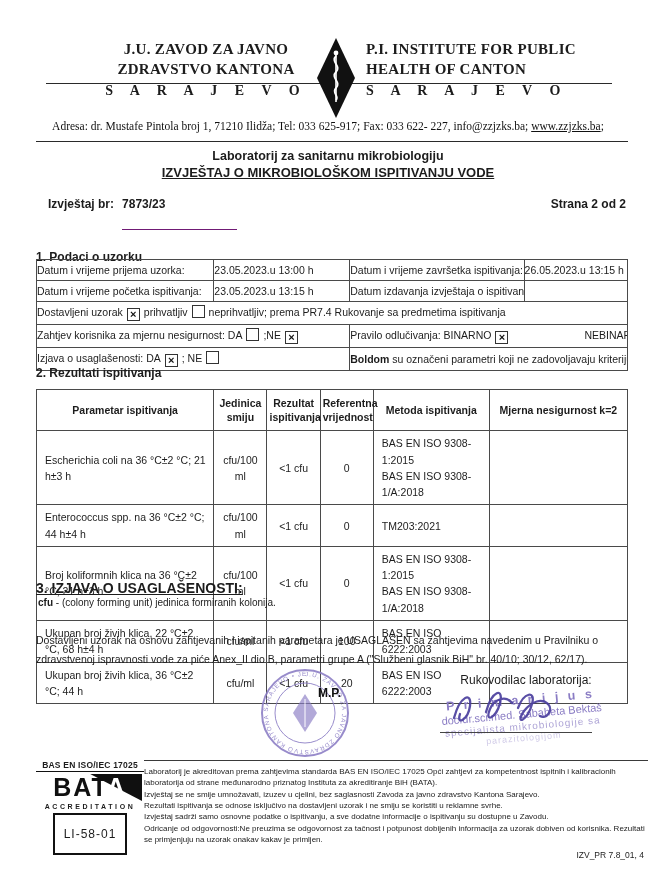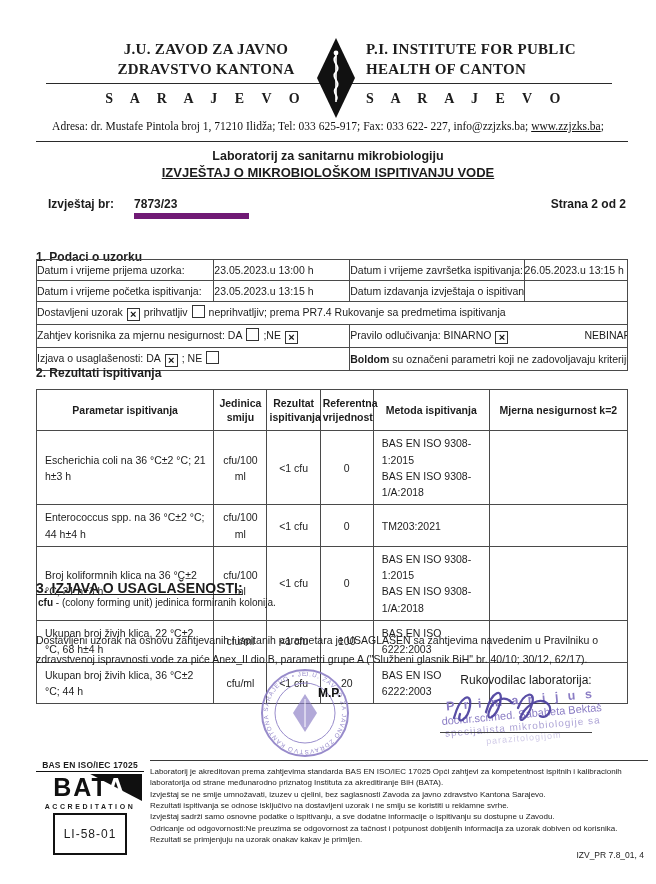--- a/index.html
+++ b/index.html
@@ -5,33 +5,33 @@
   html,body{margin:0;padding:0;}
   body{width:656px;height:884px;background:#ffffff;font-family:"Liberation Sans",sans-serif;color:#1c1c1c;overflow:hidden;}
   .page{position:relative;width:528px;height:884px;background:#fff;}
 
   
   .letterhead{position:absolute;top:36px;left:36px;width:592px;height:102px;font-family:"Liberation Serif",serif;}
   .mid-rule{position:absolute;top:47px;left:10px;right:16px;border-top:1.5px solid #2a2a2a;}
   .org-left{position:absolute;top:4px;left:54px;width:232px;text-align:center;}
   .org-right{position:absolute;top:4px;left:330px;width:250px;text-align:left;}
   .org-line{font-size:15px;font-weight:bold;line-height:1.3;letter-spacing:.3px;}
-  .org-sarajevo{font-size:14px;font-weight:bold;letter-spacing:7px;margin-top:12px;}
+  .org-sarajevo{font-size:14px;font-weight:bold;letter-spacing:7px;margin-top:4px;}
   .logo-diamond{position:absolute;top:2px;left:281px;width:38px;height:80px;}
   .address{position:absolute;top:120px;left:0;width:656px;text-align:center;font-family:"Liberation Serif",serif;font-size:11.5px;color:#111;}
   .address .lnk{text-decoration:underline;}
   .top-rule{position:absolute;top:141px;left:36px;width:592px;border-top:1.5px solid #2a2a2a;}
 
   
   .titles{position:absolute;top:149px;left:0;width:656px;text-align:center;}
   .title-lab{font-size:12.5px;font-weight:bold;}
   .title-report{font-size:13px;font-weight:bold;text-decoration:underline;margin-top:2px;}
 
   .meta{position:absolute;top:197px;left:48px;width:578px;display:flex;justify-content:space-between;font-size:12px;font-weight:bold;}
-  .report-no{display:inline-block;min-width:115px;margin-left:20px;border-bottom:6px solid #701a75;padding-bottom:2px;}
+  .report-no{display:inline-block;min-width:115px;margin-left:8px;border-bottom:1px solid #701a75;padding-bottom:18px;}
 
   .sec-head{position:absolute;left:36px;font-size:12px;font-weight:bold;}
   .s1{top:250px;}
   .s2{top:366px;}
   .s3{top:580px;text-decoration:underline;font-size:14px;}
 
   
   table{border-collapse:collapse;table-layout:fixed;}
   td,th{border:1px solid #4a4a4a;font-size:10.5px;font-weight:normal;}
   .t1{position:absolute;top:259px;left:36px;width:592px;}
@@ -55,21 +55,21 @@
   .head-label{position:absolute;left:390px;top:7px;width:200px;text-align:center;font-size:12px;}
   .stamp-lines{position:absolute;left:366px;top:27px;width:240px;text-align:center;transform:rotate(-5deg);color:#8a7cc4;}
   .stamp-l1{font-size:12.5px;font-weight:bold;letter-spacing:3px;}
   .stamp-l2{font-size:11px;margin-top:1px;}
   .stamp-l3{font-size:10px;opacity:.7;margin-top:1px;letter-spacing:1px;}
   .stamp-l4{font-size:9px;opacity:.4;margin-top:1px;letter-spacing:1px;}
   .sig-line{position:absolute;left:404px;top:66px;width:152px;border-bottom:1.2px solid #444;}
   .handwriting{position:absolute;left:408px;top:10px;}
 
   
-  .footer{position:absolute;top:760px;left:36px;width:612px;display:flex;gap:6px;}
+  .footer{position:absolute;top:760px;left:36px;width:612px;display:flex;gap:0;}
   .accr-block{width:108px;flex:none;text-align:center;}
   .accr-std{font-size:8.5px;font-weight:bold;border-bottom:1.5px solid #111;padding-bottom:1px;letter-spacing:.2px;}
   .bata-wrap{position:relative;width:104px;height:29px;margin:2px auto 0;}
   .bata-tri{position:absolute;right:0;top:0;width:72px;height:27px;background:#101010;clip-path:polygon(28% 0,100% 0,100% 100%);}
   .bata-text{position:relative;font-size:25px;font-weight:bold;letter-spacing:2px;line-height:27px;color:#101010;}
   .bata-text .accent{color:#fff;}
   .accr-sub{font-size:7px;font-weight:bold;letter-spacing:2.6px;}
   .accr-lic{display:inline-block;border:2px solid #111;font-weight:normal;font-size:12px;padding:12px 9px;margin-top:3px;letter-spacing:1px;}
   .notes{flex:1;border-top:1.5px solid #3a3a3a;padding-top:5px;font-size:8px;line-height:1.42;color:#222;}
   .doc-code{text-align:right;font-size:8.5px;margin-top:4px;padding-right:4px;}

